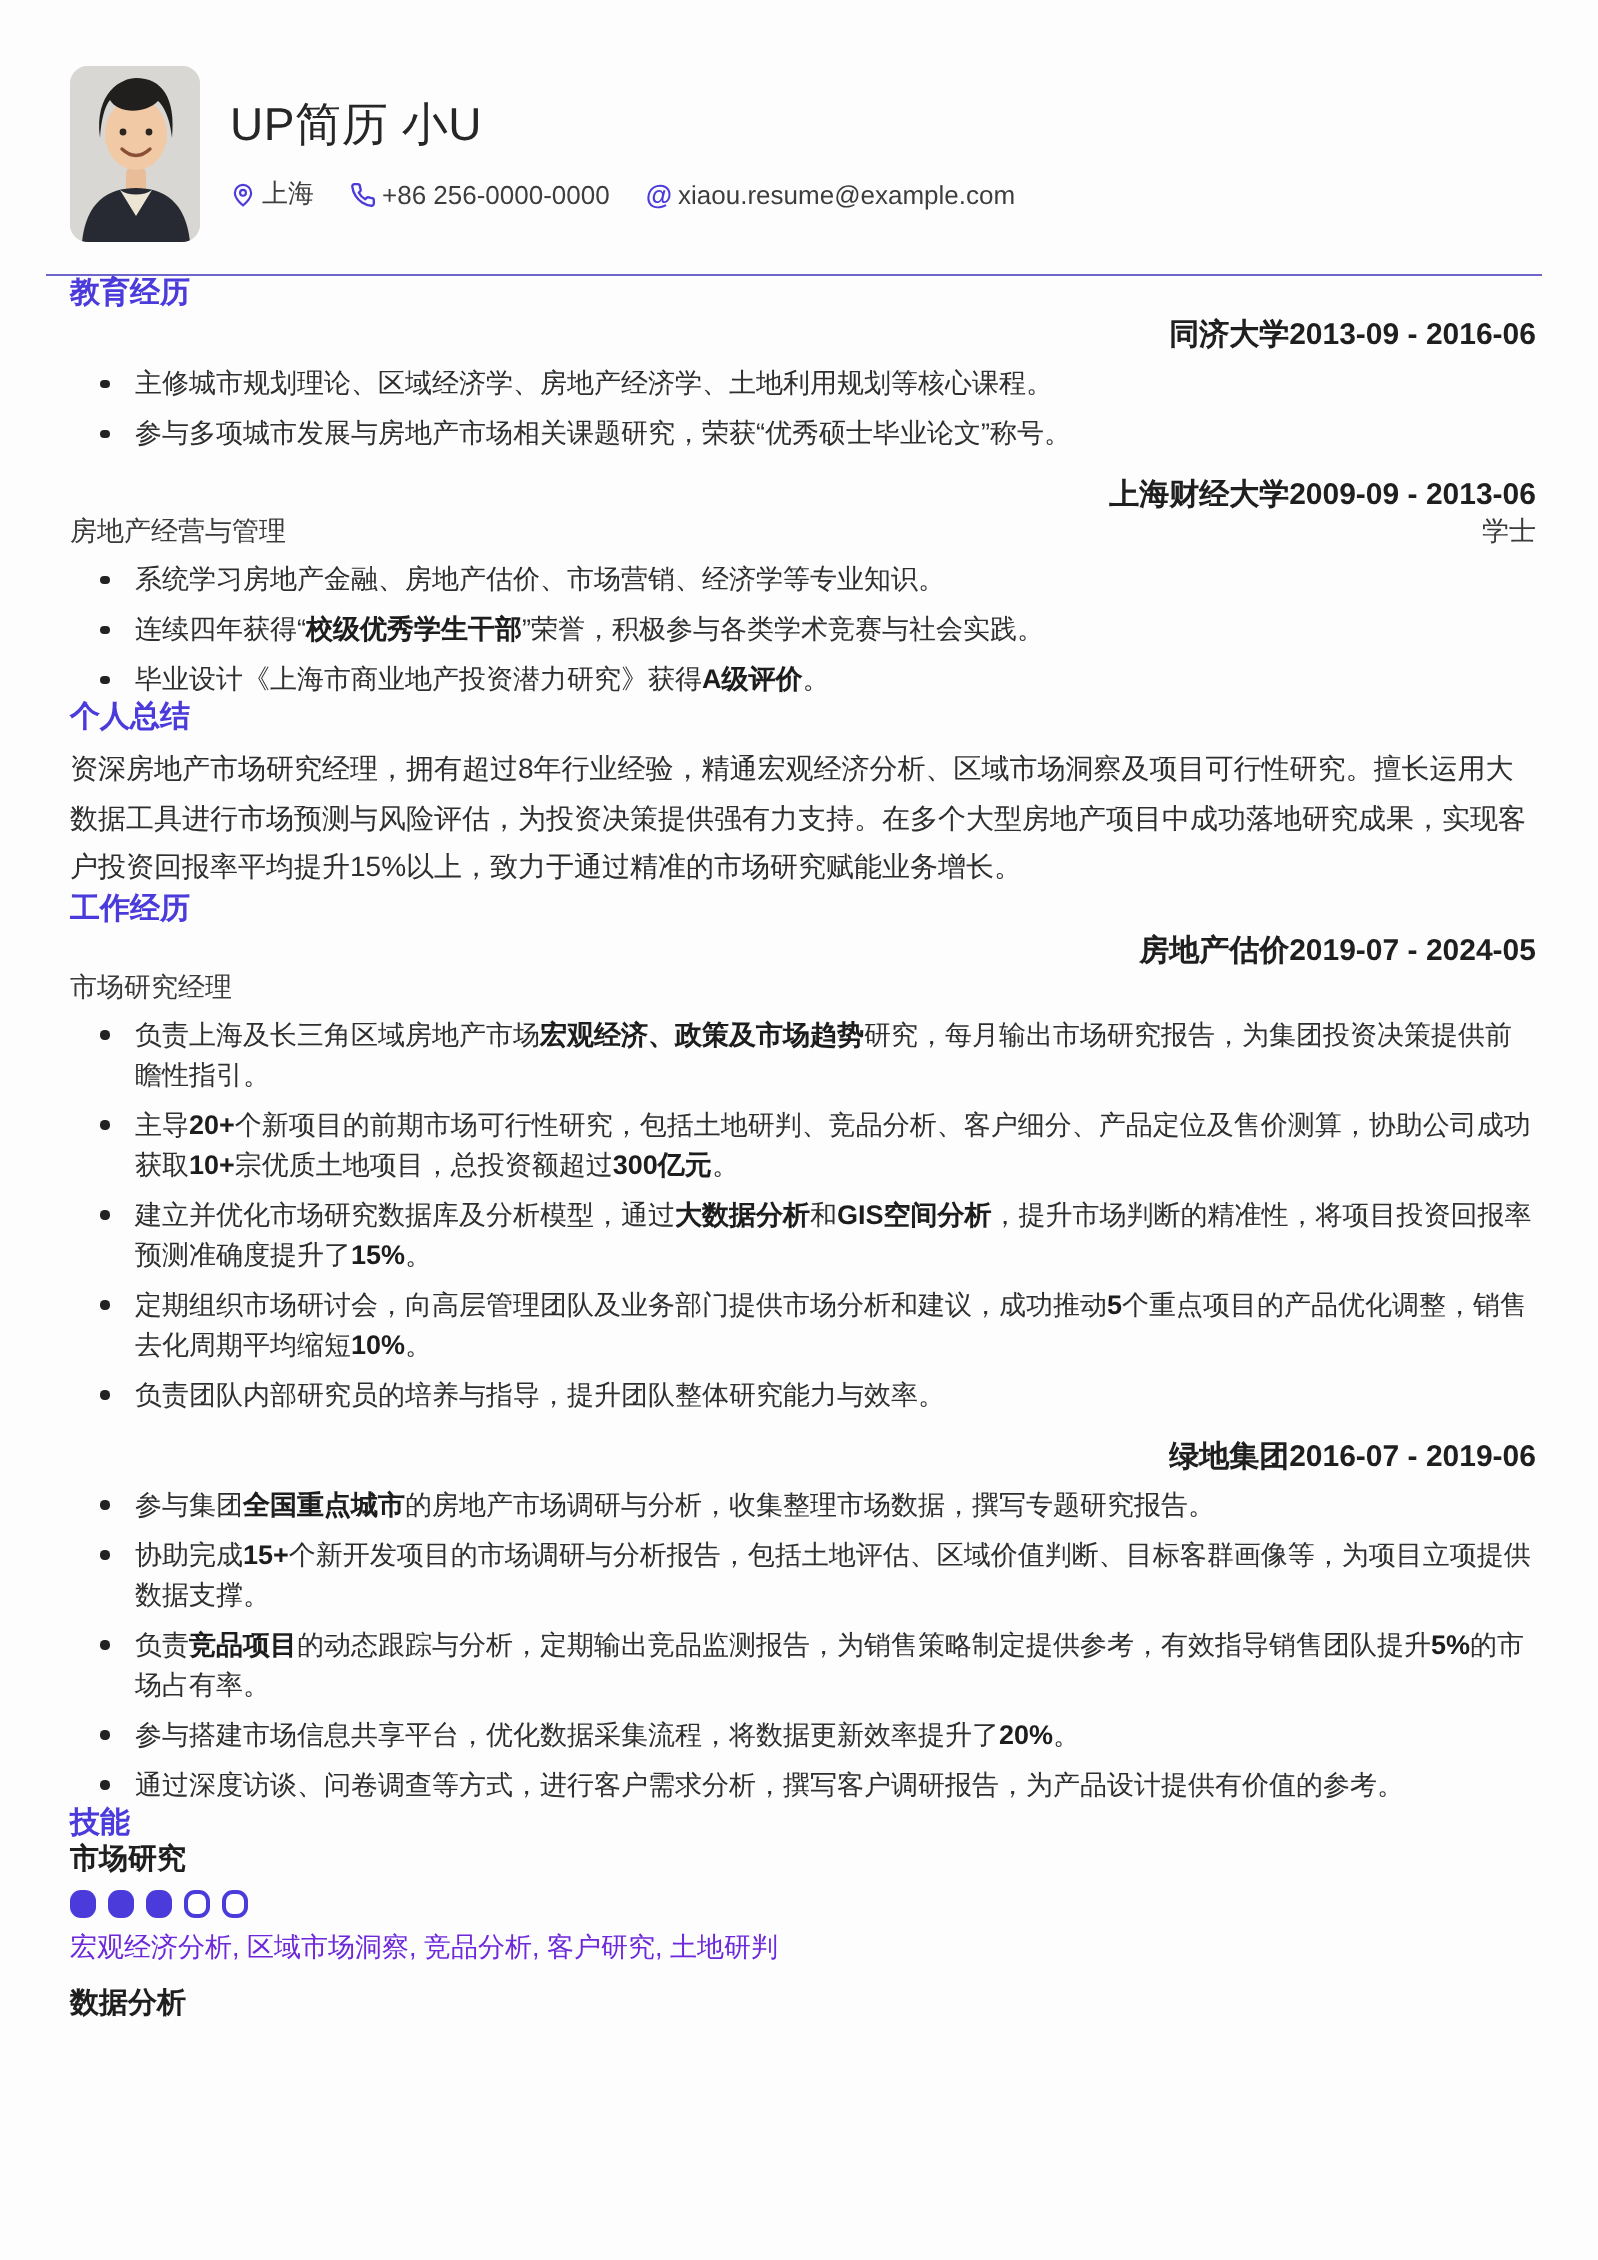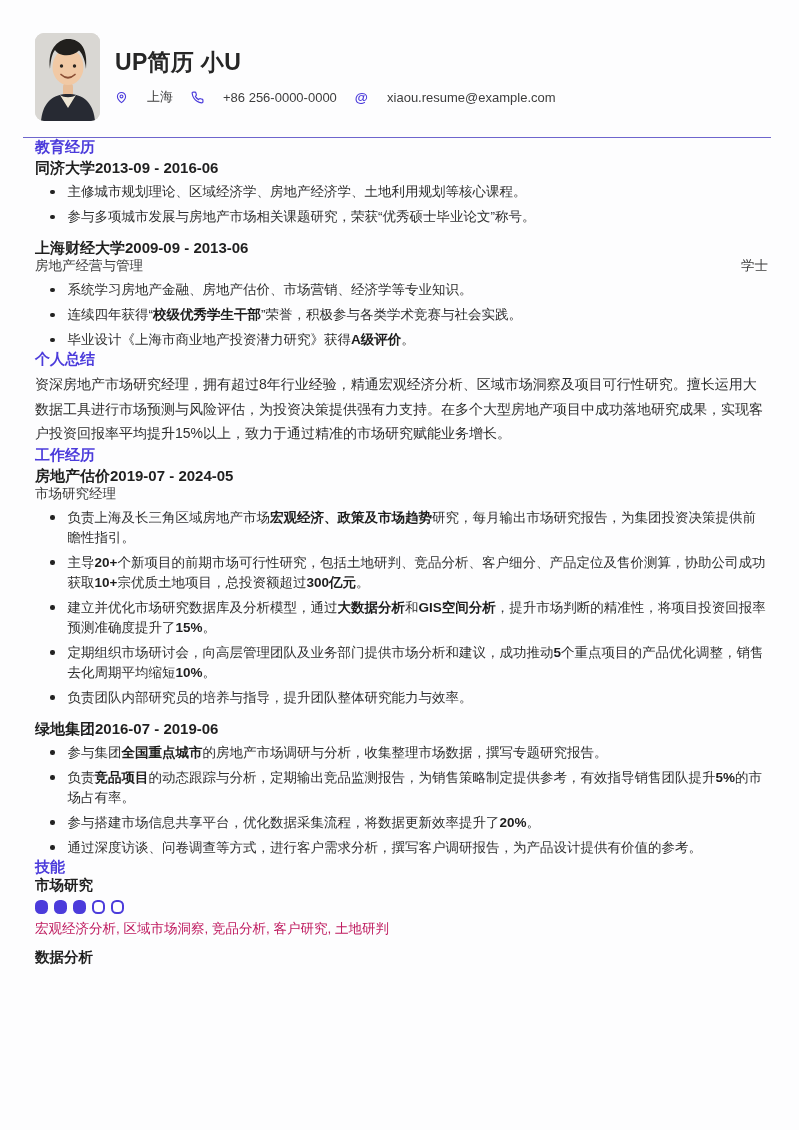--- a/index.html
+++ b/index.html
@@ -17,52 +17,52 @@
     background:var(--page-bg);
     font-family:"Liberation Sans","DejaVu Sans",sans-serif;
     color:var(--ink);
     padding:33px 31px 0 35px;
   }
   
   .header{display:flex;align-items:flex-start;gap:15px}
   .avatar{width:65px;height:88px;border-radius:9px;overflow:hidden;flex:none;background:#d9d7d3}
   .avatar svg{display:block;width:100%;height:100%}
   .header-text{padding-top:15px}
-  .name{font-size:23px;line-height:29px;font-weight:700;color:#262626;margin:0;letter-spacing:.3px}
+  .name{font-size:23px;line-height:29px;font-weight:400;color:#262626;margin:0;letter-spacing:.3px}
   .contacts{display:flex;align-items:center;gap:18px;margin-top:11px;font-size:13px;color:#3d3d3d}
-  .contact{display:flex;align-items:center;gap:19px}
+  .contact{display:flex;align-items:center;gap:3px}
   .contact .cicon{color:var(--accent);display:flex;align-items:center}
   .contact .cicon svg{width:13px;height:13px}
   .contact .at{font-weight:700;font-size:13.5px;line-height:13px;color:var(--accent)}
   .divider{height:1px;background:var(--divider);margin:16px -3px 0 -12px}
   
   .section{}
   .section-title{font-size:15px;line-height:17px;font-weight:700;color:var(--accent);margin:0}
   .entry{margin-top:4px}
   .entry + .entry{margin-top:12px}
-  .entry-head{display:flex;justify-content:flex-start;align-items:baseline;line-height:17px}
+  .entry-head{display:flex;justify-content:flex-end;align-items:baseline;line-height:17px}
   .org{font-size:15px;font-weight:700;color:var(--ink-strong)}
   .date{font-size:15px;font-weight:700;color:var(--ink-strong);white-space:nowrap}
   .entry-sub{display:flex;justify-content:space-between;margin-top:2px;font-size:13.5px;line-height:16px;color:var(--ink-soft)}
   ul.bullets{list-style:none;margin:6px 0 0;padding:0}
   ul.bullets li{display:flex;margin-bottom:5px}
   ul.bullets li:last-child{margin-bottom:0}
   .bdot{flex:none;width:4.5px;height:4.5px;border-radius:50%;background:#222;margin:7.5px 13px 0 15px}
   .btext{flex:1;font-size:13.5px;line-height:20px;color:#2f2f2f}
   .btext b{font-weight:700;color:#1d1d1d}
   .summary-text{margin:5px 0 0;font-size:14px;line-height:24.5px;color:#2e2e2e}
   
   .skill-item{margin-top:2px}
   .skill-item + .skill-item{margin-top:12px}
   .skill-name{font-size:14.5px;line-height:17px;font-weight:700;color:var(--ink-strong)}
   .skill-dots{display:flex;gap:6px;margin-top:6px}
   .sdot{width:13px;height:14px;border-radius:5.5px}
   .sdot.filled{background:var(--accent)}
   .sdot.empty{border:2.5px solid var(--accent);background:#fff}
-  .skill-keywords{margin-top:7px;font-size:13.5px;line-height:16px;color:#be185d}
+  .skill-keywords{margin-top:7px;font-size:13.5px;line-height:16px;color:#6d28d9}
 </style>
 </head>
 <body>
 
 <div class="page">
 
   <div class="header">
     <div class="avatar">
       <svg viewBox="0 0 65 88" xmlns="http://www.w3.org/2000/svg">
         <rect width="65" height="88" fill="#d9d7d3"></rect>
@@ -198,20 +198,24 @@
             <span class="org">绿地集团</span>
             <span class="date">2016-07 - 2019-06</span>
           </div>
           <ul class="bullets">
             <li>
               <span class="bdot"></span>
               <div class="btext"><span>参与集团</span><b>全国重点城市</b><span>的房地产市场调研与分析，收集整理市场数据，撰写专题研究报告。</span></div>
             </li>
             <li>
               <span class="bdot"></span>
+              <div class="btext"><span>协助完成</span><b>15+</b><span>个新开发项目的市场调研与分析报告，包括土地评估、区域价值判断、目标客群画像等，为项目立项提供数据支撑。</span></div>
+            </li>
+            <li>
+              <span class="bdot"></span>
               <div class="btext"><span>负责</span><b>竞品项目</b><span>的动态跟踪与分析，定期输出竞品监测报告，为销售策略制定提供参考，有效指导销售团队提升</span><b>5%</b><span>的市场占有率。</span></div>
             </li>
             <li>
               <span class="bdot"></span>
               <div class="btext"><span>参与搭建市场信息共享平台，优化数据采集流程，将数据更新效率提升了</span><b>20%</b><span>。</span></div>
             </li>
             <li>
               <span class="bdot"></span>
               <div class="btext"><span>通过深度访谈、问卷调查等方式，进行客户需求分析，撰写客户调研报告，为产品设计提供有价值的参考。</span></div>
             </li>

